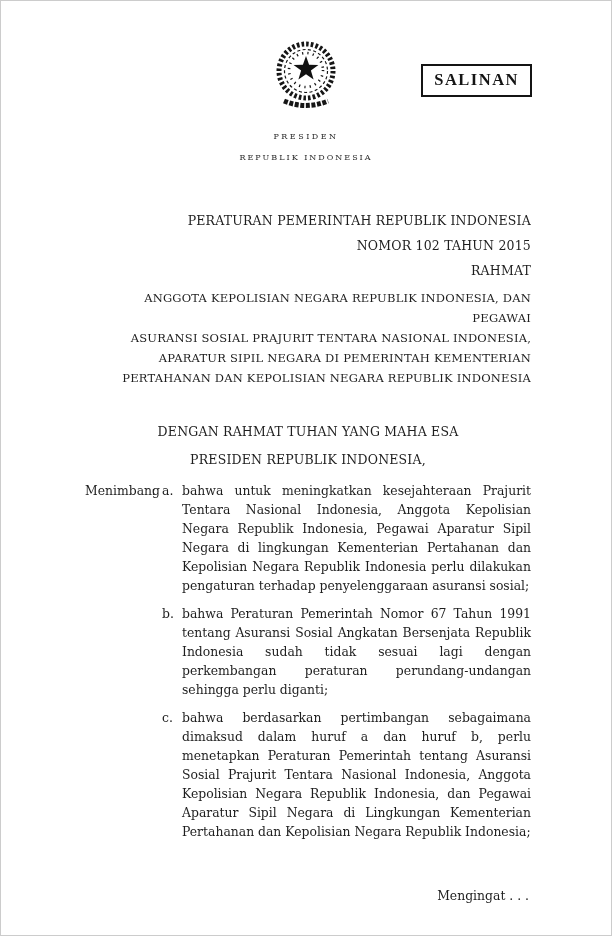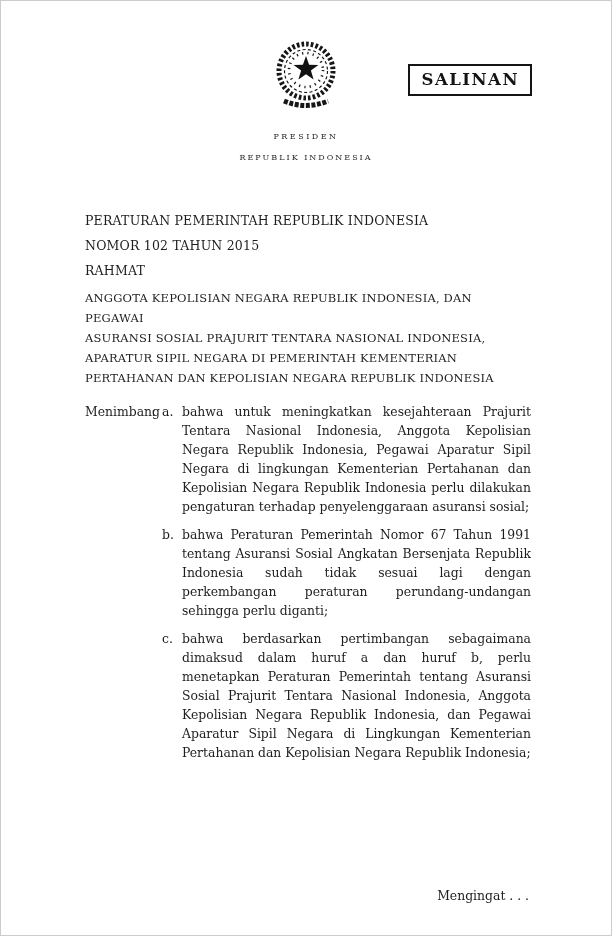--- a/index.html
+++ b/index.html
@@ -33,20 +33,21 @@
     right: 79px;
     border: 2.5px solid #141414;
     padding: 4px 11px 5px 11px;
     background: #ffffff;
   }
   .salinan-box span {
     font-weight: bold;
     font-size: 16.5px;
     letter-spacing: 1.5px;
     color: #141414;
+    font-family: Liberation Serif, serif;
   }
 
   .letterhead {
     position: absolute;
     top: 131px;
     left: 0;
     width: 100%;
     text-align: center;
     color: #2a2a2a;
   }
@@ -58,21 +59,21 @@
   .letterhead .lh-line2 {
     font-size: 8px;
     letter-spacing: 2px;
   }
 
   
   .content {
     padding: 212px 80px 0 84px;
   }
 
-  .title-block { text-align: left; }
+  .title-block { text-align: right; }
   .t-line {
     font-size: 12.5px;
     line-height: 15px;
     margin-bottom: 10px;
     letter-spacing: 0.2px;
   }
   .t-subject { margin-top: 7px; }
   .t-subject-line {
     font-size: 11.5px;
     line-height: 20px;
@@ -141,20 +142,24 @@
       <div class="t-line">NOMOR 102 TAHUN 2015</div>
       <div class="t-line">RAHMAT</div>
       <div class="t-subject">
         <div class="t-subject-line">ANGGOTA KEPOLISIAN NEGARA REPUBLIK INDONESIA, DAN PEGAWAI</div>
         <div class="t-subject-line">ASURANSI SOSIAL PRAJURIT TENTARA NASIONAL INDONESIA,</div>
         <div class="t-subject-line">APARATUR SIPIL NEGARA DI PEMERINTAH KEMENTERIAN</div>
         <div class="t-subject-line">PERTAHANAN DAN KEPOLISIAN NEGARA REPUBLIK INDONESIA</div>
       </div>
     </div>
 
+    <div class="preamble">
+      <div class="p-line1">DENGAN RAHMAT TUHAN YANG MAHA ESA</div>
+      <div class="p-line2">PRESIDEN REPUBLIK INDONESIA,</div>
+    </div>
 
     <div class="clause">
       <div class="clause-label">Menimbang</div>
       <div class="clause-colon">:</div>
       <div class="clause-items">
 
         <div class="c-item">
           <div class="c-letter">a.</div>
           <div class="c-text">bahwa untuk meningkatkan kesejahteraan Prajurit Tentara Nasional Indonesia, Anggota Kepolisian Negara Republik Indonesia, Pegawai Aparatur Sipil Negara di lingkungan Kementerian Pertahanan dan Kepolisian Negara Republik Indonesia perlu dilakukan pengaturan terhadap penyelenggaraan asuransi sosial;</div>
         </div>

